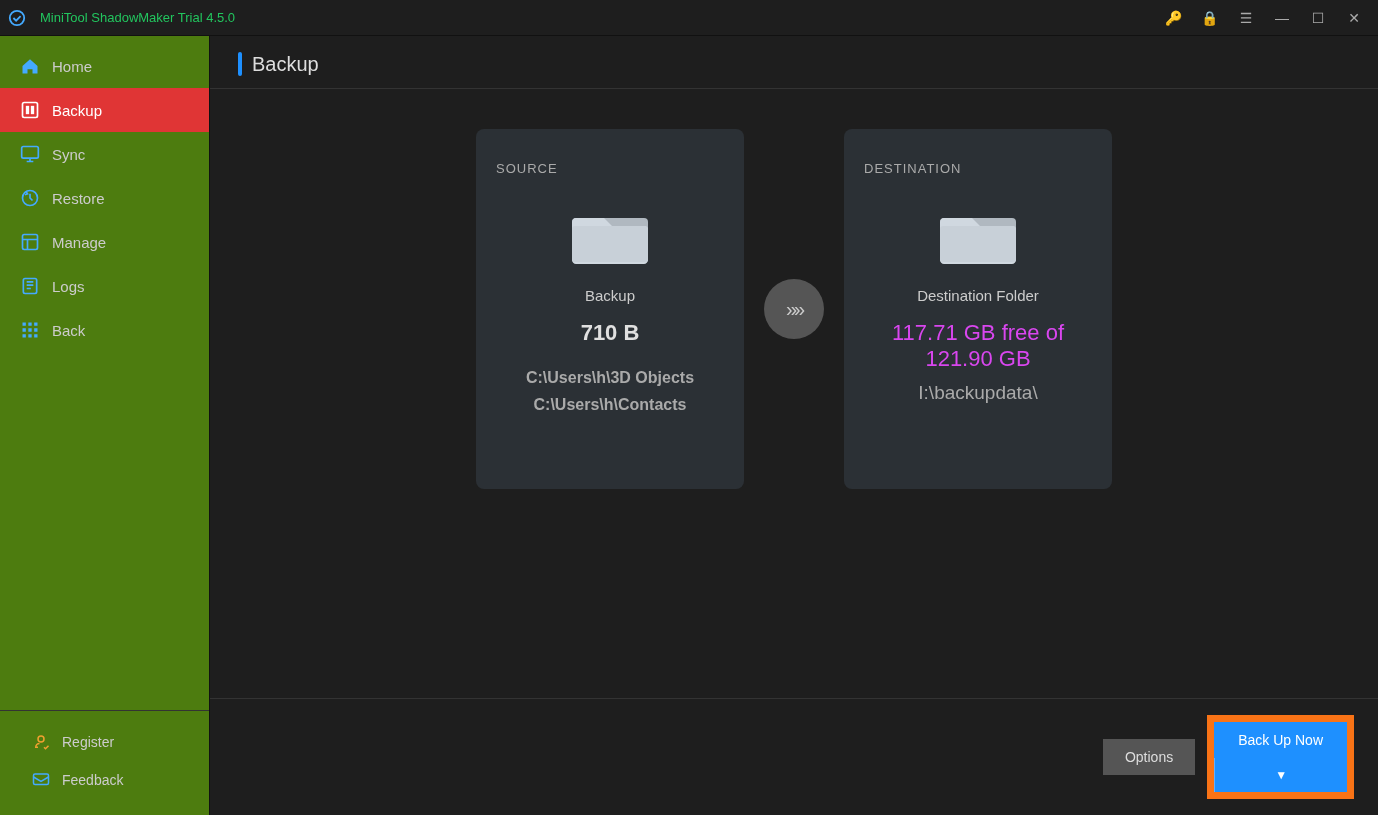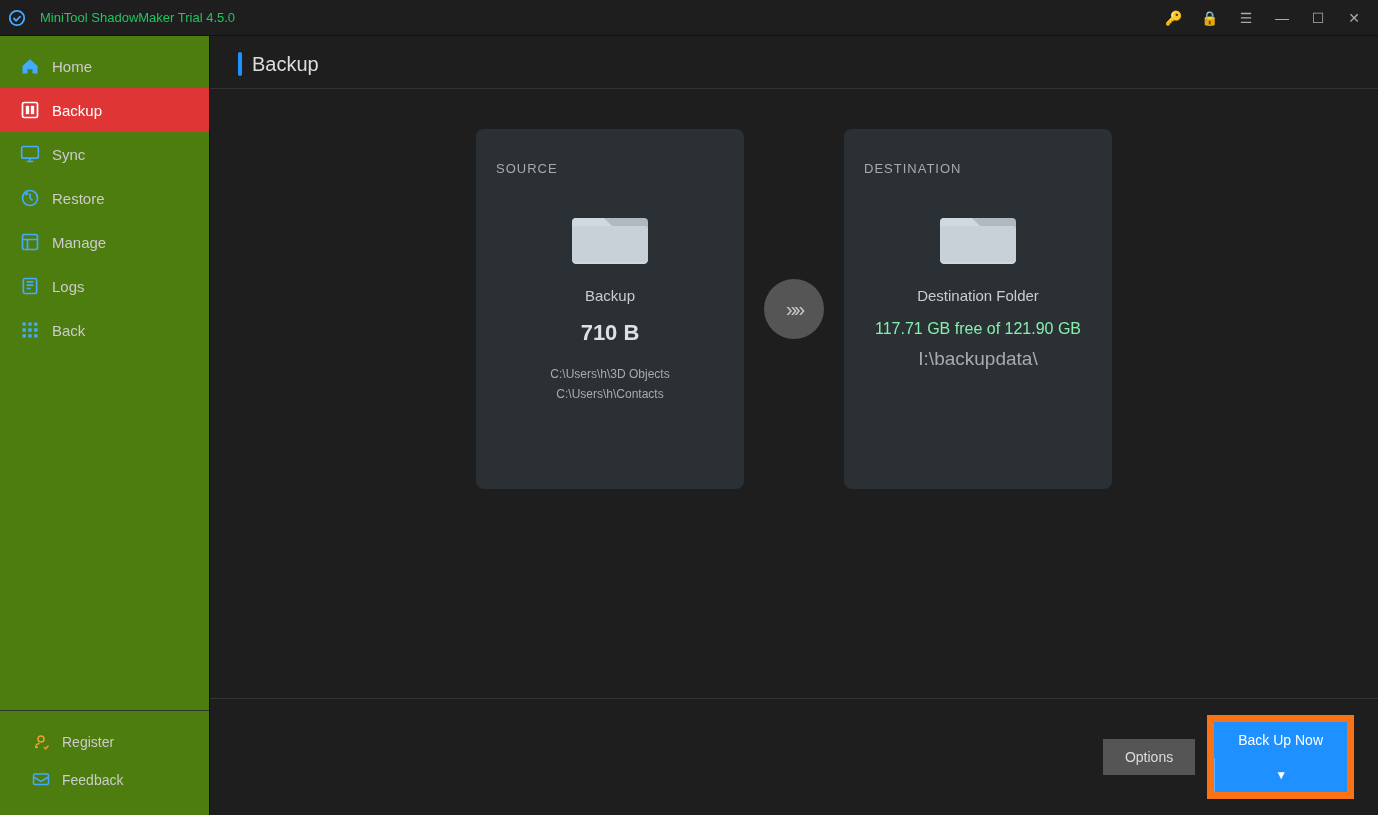--- a/index.html
+++ b/index.html
@@ -174,27 +174,28 @@
       margin-bottom: 16px;
     }
     .card-size {
       color: #e0e0e0;
       font-size: 22px;
       font-weight: 700;
       margin-bottom: 18px;
     }
     .card-paths {
       color: #aaa;
-      font-size: 12px;
+      font-size: 16px;
       text-align: center;
       line-height: 1.7;
+      font-weight: bold;
     }
     .card-free {
-      color: #86efac;
-      font-size: 16px;
+      color: #d946ef;
+      font-size: 22px;
       font-weight: 500;
       margin-bottom: 10px;
       text-align: center;
     }
     .card-path {
       color: #aaa;
       font-size: 19px;
       text-align: center;
     }
     .arrow-button {

